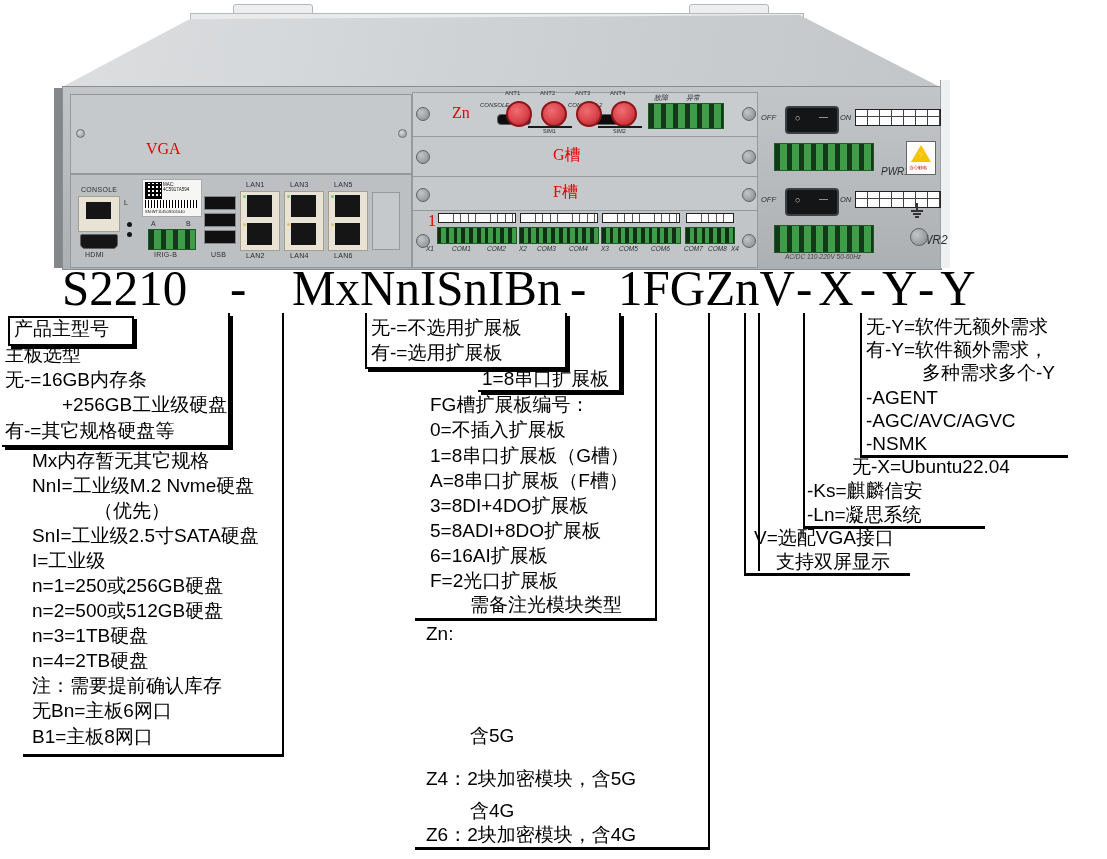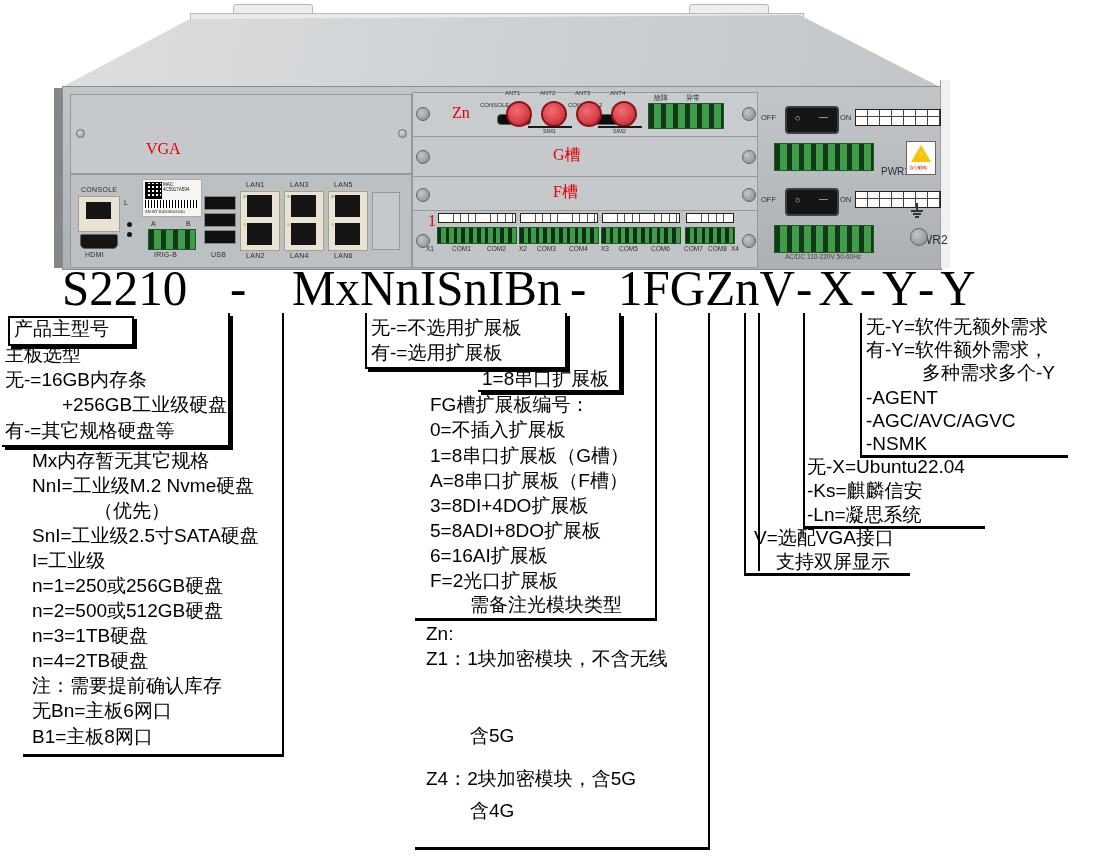--- a/index.html
+++ b/index.html
@@ -32,21 +32,21 @@
             background-image:repeating-linear-gradient(90deg,transparent 0 11px,#444 11px 12px),linear-gradient(#444,#444);
             background-size:auto,100% 1px;background-position:0 0,0 6px;background-repeat:repeat,no-repeat;}
   .sma{position:absolute;width:22px;height:22px;border-radius:50%;background:radial-gradient(circle at 40% 35%,#ef6d72,#d9444b 55%,#9c1c22);border:2px solid #8d1419;}
   .usbc{position:absolute;width:32px;height:9px;background:#0d0d0d;border-radius:4px;border:1px solid #5c6063;}
   .rocker{position:absolute;width:50px;height:24px;background:#141517;border:2px solid #3c3f42;border-radius:4px;}
   .rocker .o{position:absolute;left:8px;top:5px;color:#cfd2d4;font-size:9px;}
   .rocker .i{position:absolute;right:9px;top:4px;color:#cfd2d4;font-size:9px;}
   .simbar{position:absolute;height:2px;background:#1a1a1a;}
   .simlbl{position:absolute;font-size:5.5px;color:#2a2d30;}
   .antlbl{position:absolute;font-size:6px;color:#33363a;}
-  .tinylbl{position:absolute;font-size:6.5px;color:#2b2e31;white-space:nowrap;}
+  .tinylbl{position:absolute;font-size:6.5px;color:#2b2e31;white-space:nowrap;font-style:italic;}
   .qrlabel{position:absolute;left:142px;top:179px;width:58px;height:36px;background:#f6f6f4;border:1px solid #aaa;}
   .qr{position:absolute;left:2px;top:2px;width:15px;height:15px;border:1px solid #000;
       background-image:repeating-linear-gradient(0deg,#000 0 2px,transparent 2px 4px),repeating-linear-gradient(90deg,#000 0 2px,#fff 2px 4px);}
   .mactxt{position:absolute;left:20px;top:2px;font-size:4.5px;color:#111;width:36px;line-height:5px;}
   .barcode{position:absolute;left:2px;top:20px;width:52px;height:8px;background:repeating-linear-gradient(90deg,#000 0 1px,#fff 1px 3px);}
   .sntxt{position:absolute;left:2px;top:29px;font-size:4px;color:#111;}
   .warn{position:absolute;left:906px;top:141px;width:28px;height:32px;background:#fdfdfd;border:1px solid #666;}
   .warntri{position:absolute;left:4px;top:3px;width:0;height:0;border-left:10px solid transparent;border-right:10px solid transparent;border-bottom:17px solid #f2c500;}
   .warnbolt{position:absolute;left:9px;top:7px;font-size:9px;color:#000;}
   .warntxt{position:absolute;left:2px;top:23px;font-size:4.5px;color:#c00;}
@@ -270,29 +270,29 @@
   <div class="ann" style="left:430px;top:419px">0=不插入扩展板</div>
   <div class="ann" style="left:430px;top:445px">1=8串口扩展板（G槽）</div>
   <div class="ann" style="left:430px;top:470px">A=8串口扩展板（F槽）</div>
   <div class="ann" style="left:430px;top:495px">3=8DI+4DO扩展板</div>
   <div class="ann" style="left:430px;top:520px">5=8ADI+8DO扩展板</div>
   <div class="ann" style="left:430px;top:545px">6=16AI扩展板</div>
   <div class="ann" style="left:430px;top:570px">F=2光口扩展板</div>
   <div class="ann" style="left:470px;top:594px">需备注光模块类型</div>
 
   <div class="ann" style="left:426px;top:623px">Zn:</div>
-  <div class="ann" style="left:426px;top:648px">Z1：1块加密模块，不含无线</div>
   <div class="ann" style="left:470px;top:725px">含5G</div>
   <div class="ann" style="left:426px;top:768px">Z4：2块加密模块，含5G</div>
   <div class="ann" style="left:470px;top:800px">含4G</div>
+  <div class="ann" style="left:426px;top:824px">Z6：2块加密模块，含4G</div>
 
   <div class="ann" style="left:754px;top:527px">V=选配VGA接口</div>
   <div class="ann" style="left:776px;top:551px">支持双屏显示</div>
 
-  <div class="ann" style="left:807px;top:456px">无-X=Ubuntu22.04</div>
+  <div class="ann" style="left:852px;top:456px">无-X=Ubuntu22.04</div>
   <div class="ann" style="left:807px;top:480px">-Ks=麒麟信安</div>
   <div class="ann" style="left:807px;top:504px">-Ln=凝思系统</div>
 
   <div class="ann" style="left:866px;top:316px">无-Y=软件无额外需求</div>
   <div class="ann" style="left:866px;top:339px">有-Y=软件额外需求，</div>
   <div class="ann" style="left:922px;top:362px">多种需求多个-Y</div>
   <div class="ann" style="left:866px;top:387px">-AGENT</div>
   <div class="ann" style="left:866px;top:410px">-AGC/AVC/AGVC</div>
   <div class="ann" style="left:866px;top:433px">-NSMK</div>
 

